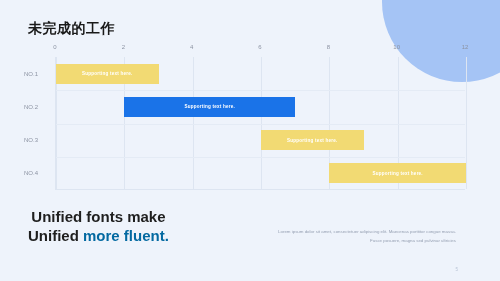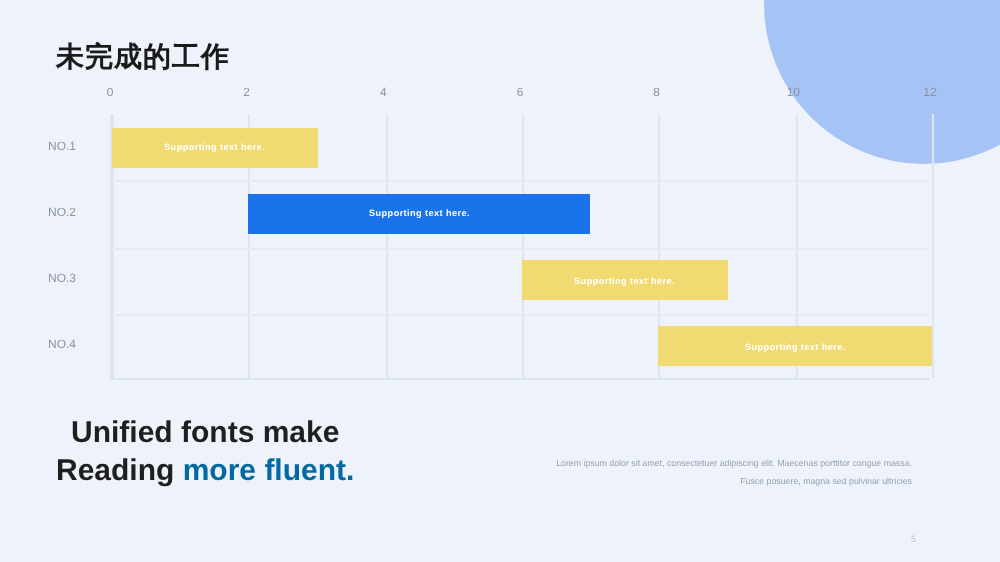--- a/index.html
+++ b/index.html
@@ -211,19 +211,19 @@
           <span class="bar-label">Supporting text here.</span>
         </div>
         <div class="bar yellow" style="left: 273.333px; width: 136.667px; top: 106.375px; background: rgb(242, 218, 115);">
           <span class="bar-label">Supporting text here.</span>
         </div>
       </div>
   </div>
 
   <div class="headline">
     <div>Unified fonts make</div>
-    <div><span>Reading </span><span class="accent">more fluent.</span></div>
+    <div><span>Unified </span><span class="accent">more fluent.</span></div>
   </div>
 
   <div class="body-copy">Lorem ipsum dolor sit amet, consectetuer adipiscing elit. Maecenas porttitor congue massa. Fusce posuere, magna sed pulvinar ultricies</div>
 
   <div class="page-number">5</div>
 </div>
 
 </body></html>

